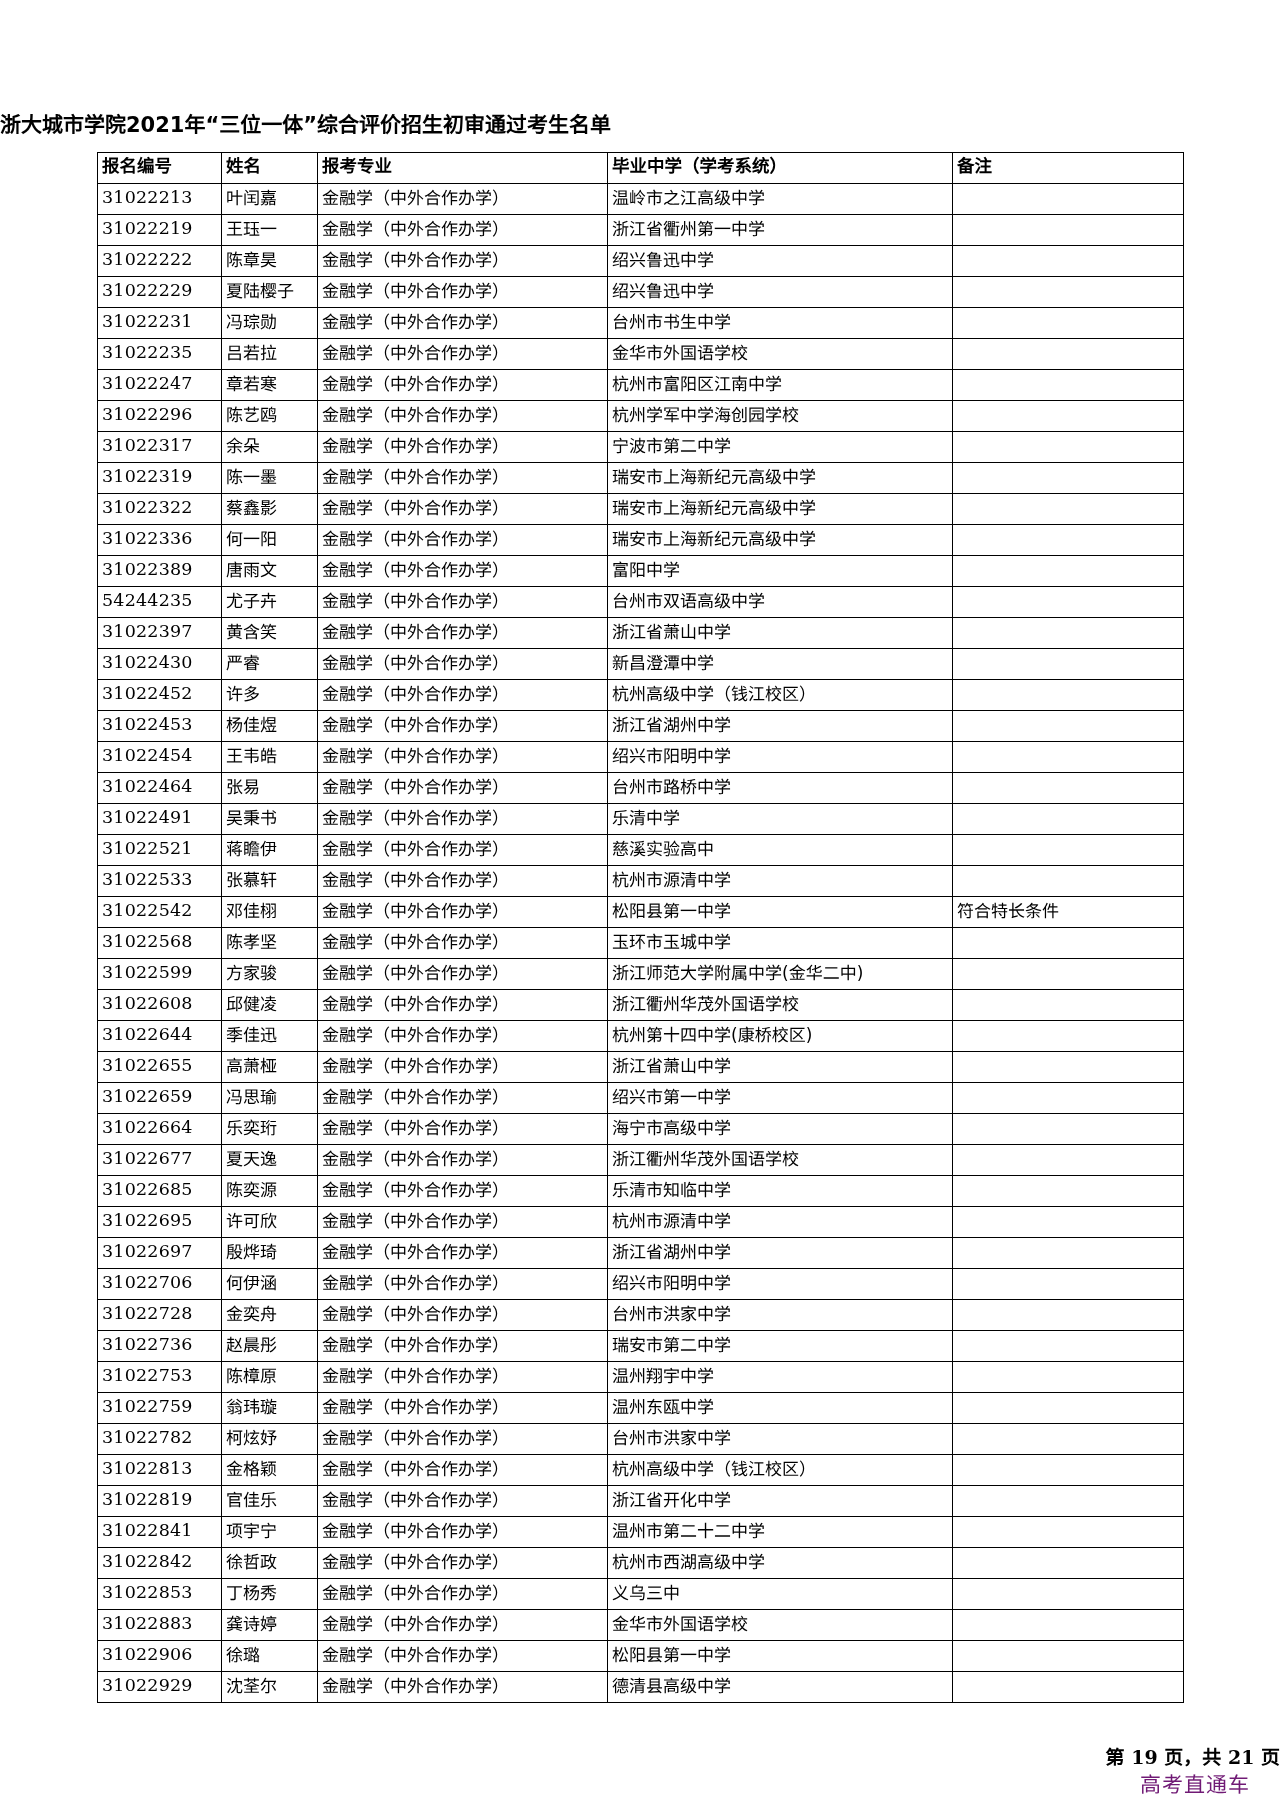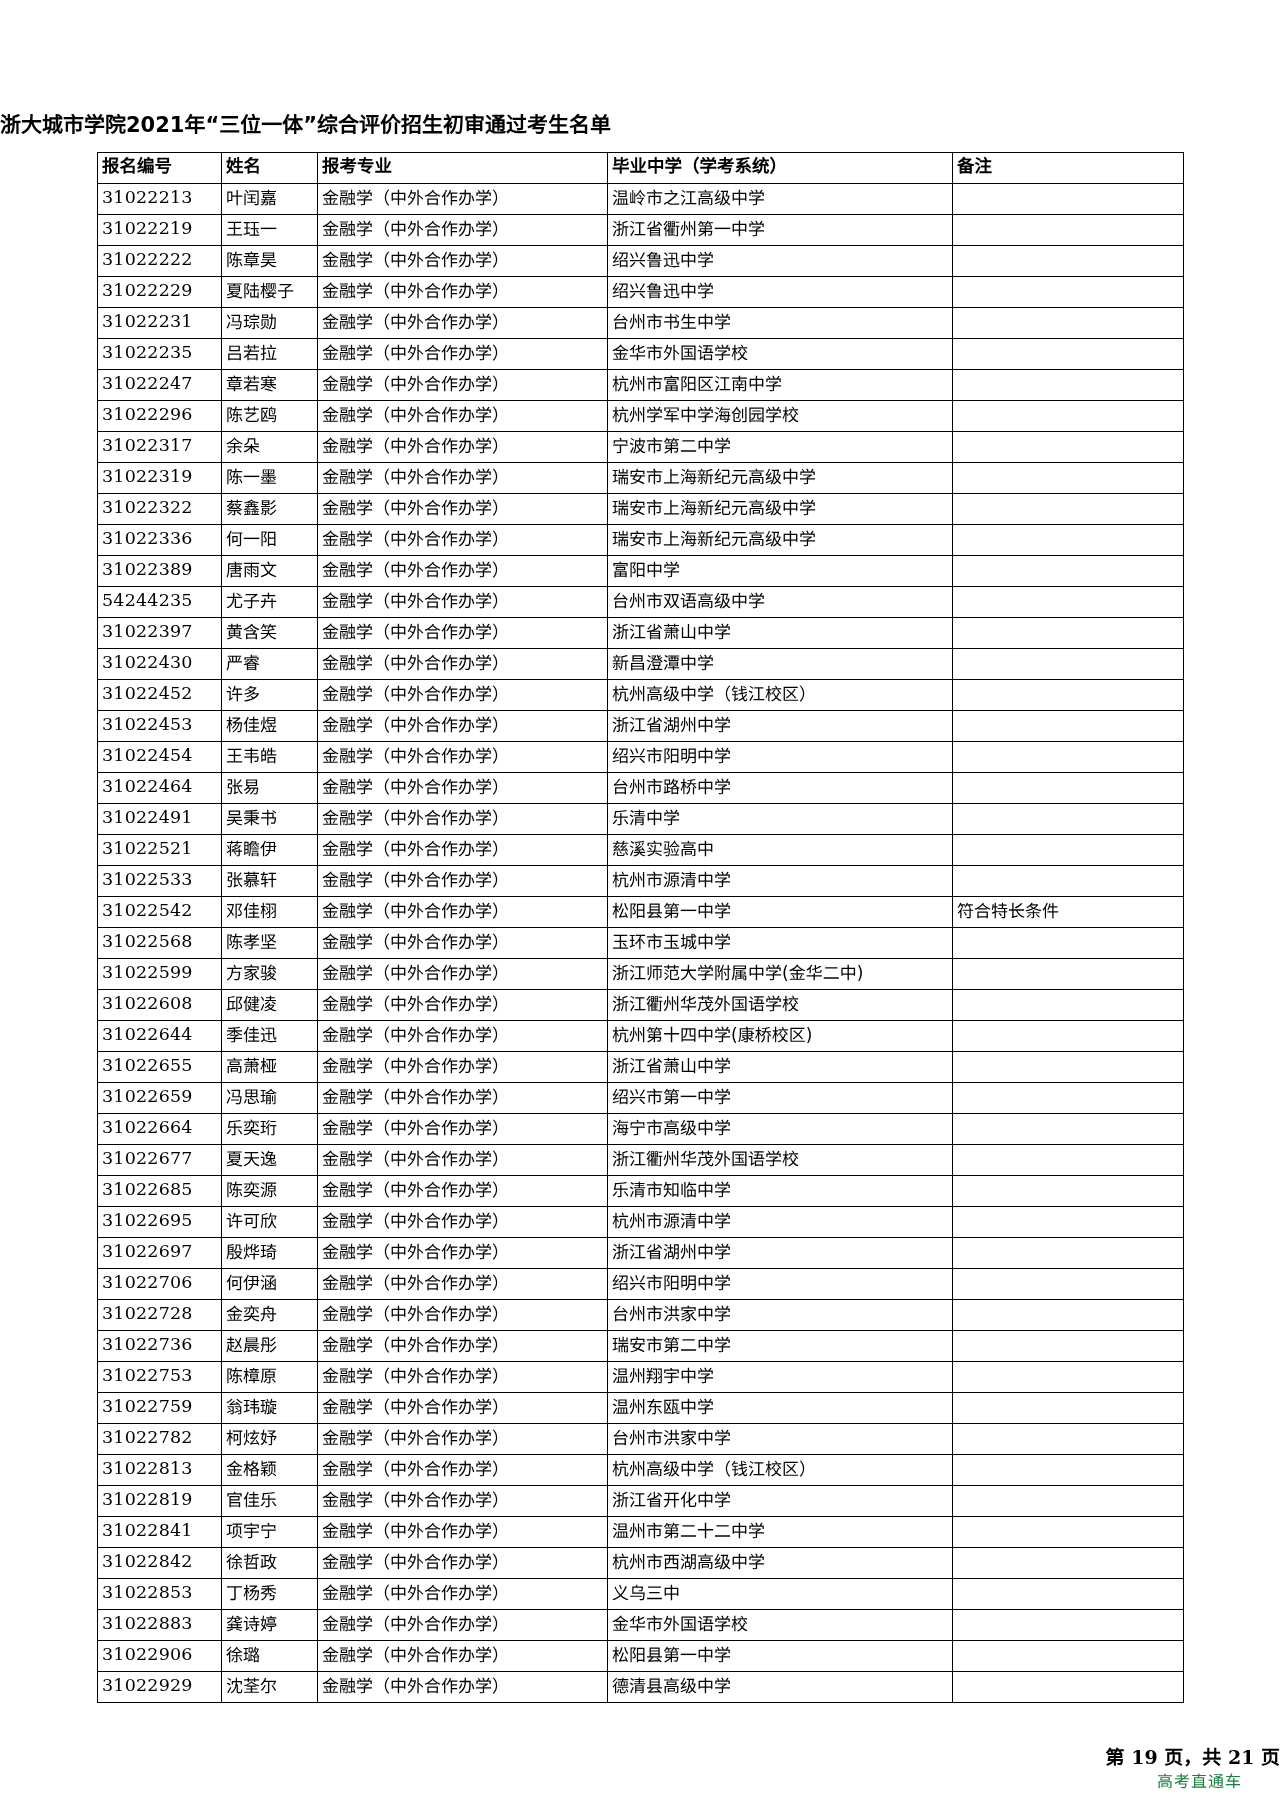--- a/index.html
+++ b/index.html
@@ -104,25 +104,25 @@
     font-weight: bold;
     font-size: 19px;
   }
   .footer-page .pnum {
     font-family: "DejaVu Serif", "Liberation Serif", serif;
     font-weight: bold;
   }
 
   .watermark {
     position: absolute;
-    right: 38px;
+    right: 30px;
     top: 1768px;
     font-family: "DejaVu Sans", "Liberation Sans", sans-serif;
-    font-size: 16px;
-    color: #15803d;
+    font-size: 21px;
+    color: #701a75;
     letter-spacing: 1px;
   }
 </style>
 </head>
 <body>
 
 <div class="page">
 
   <div class="doc-title">浙大城市学院2021年“三位一体”综合评价招生初审通过考生名单</div>
 

